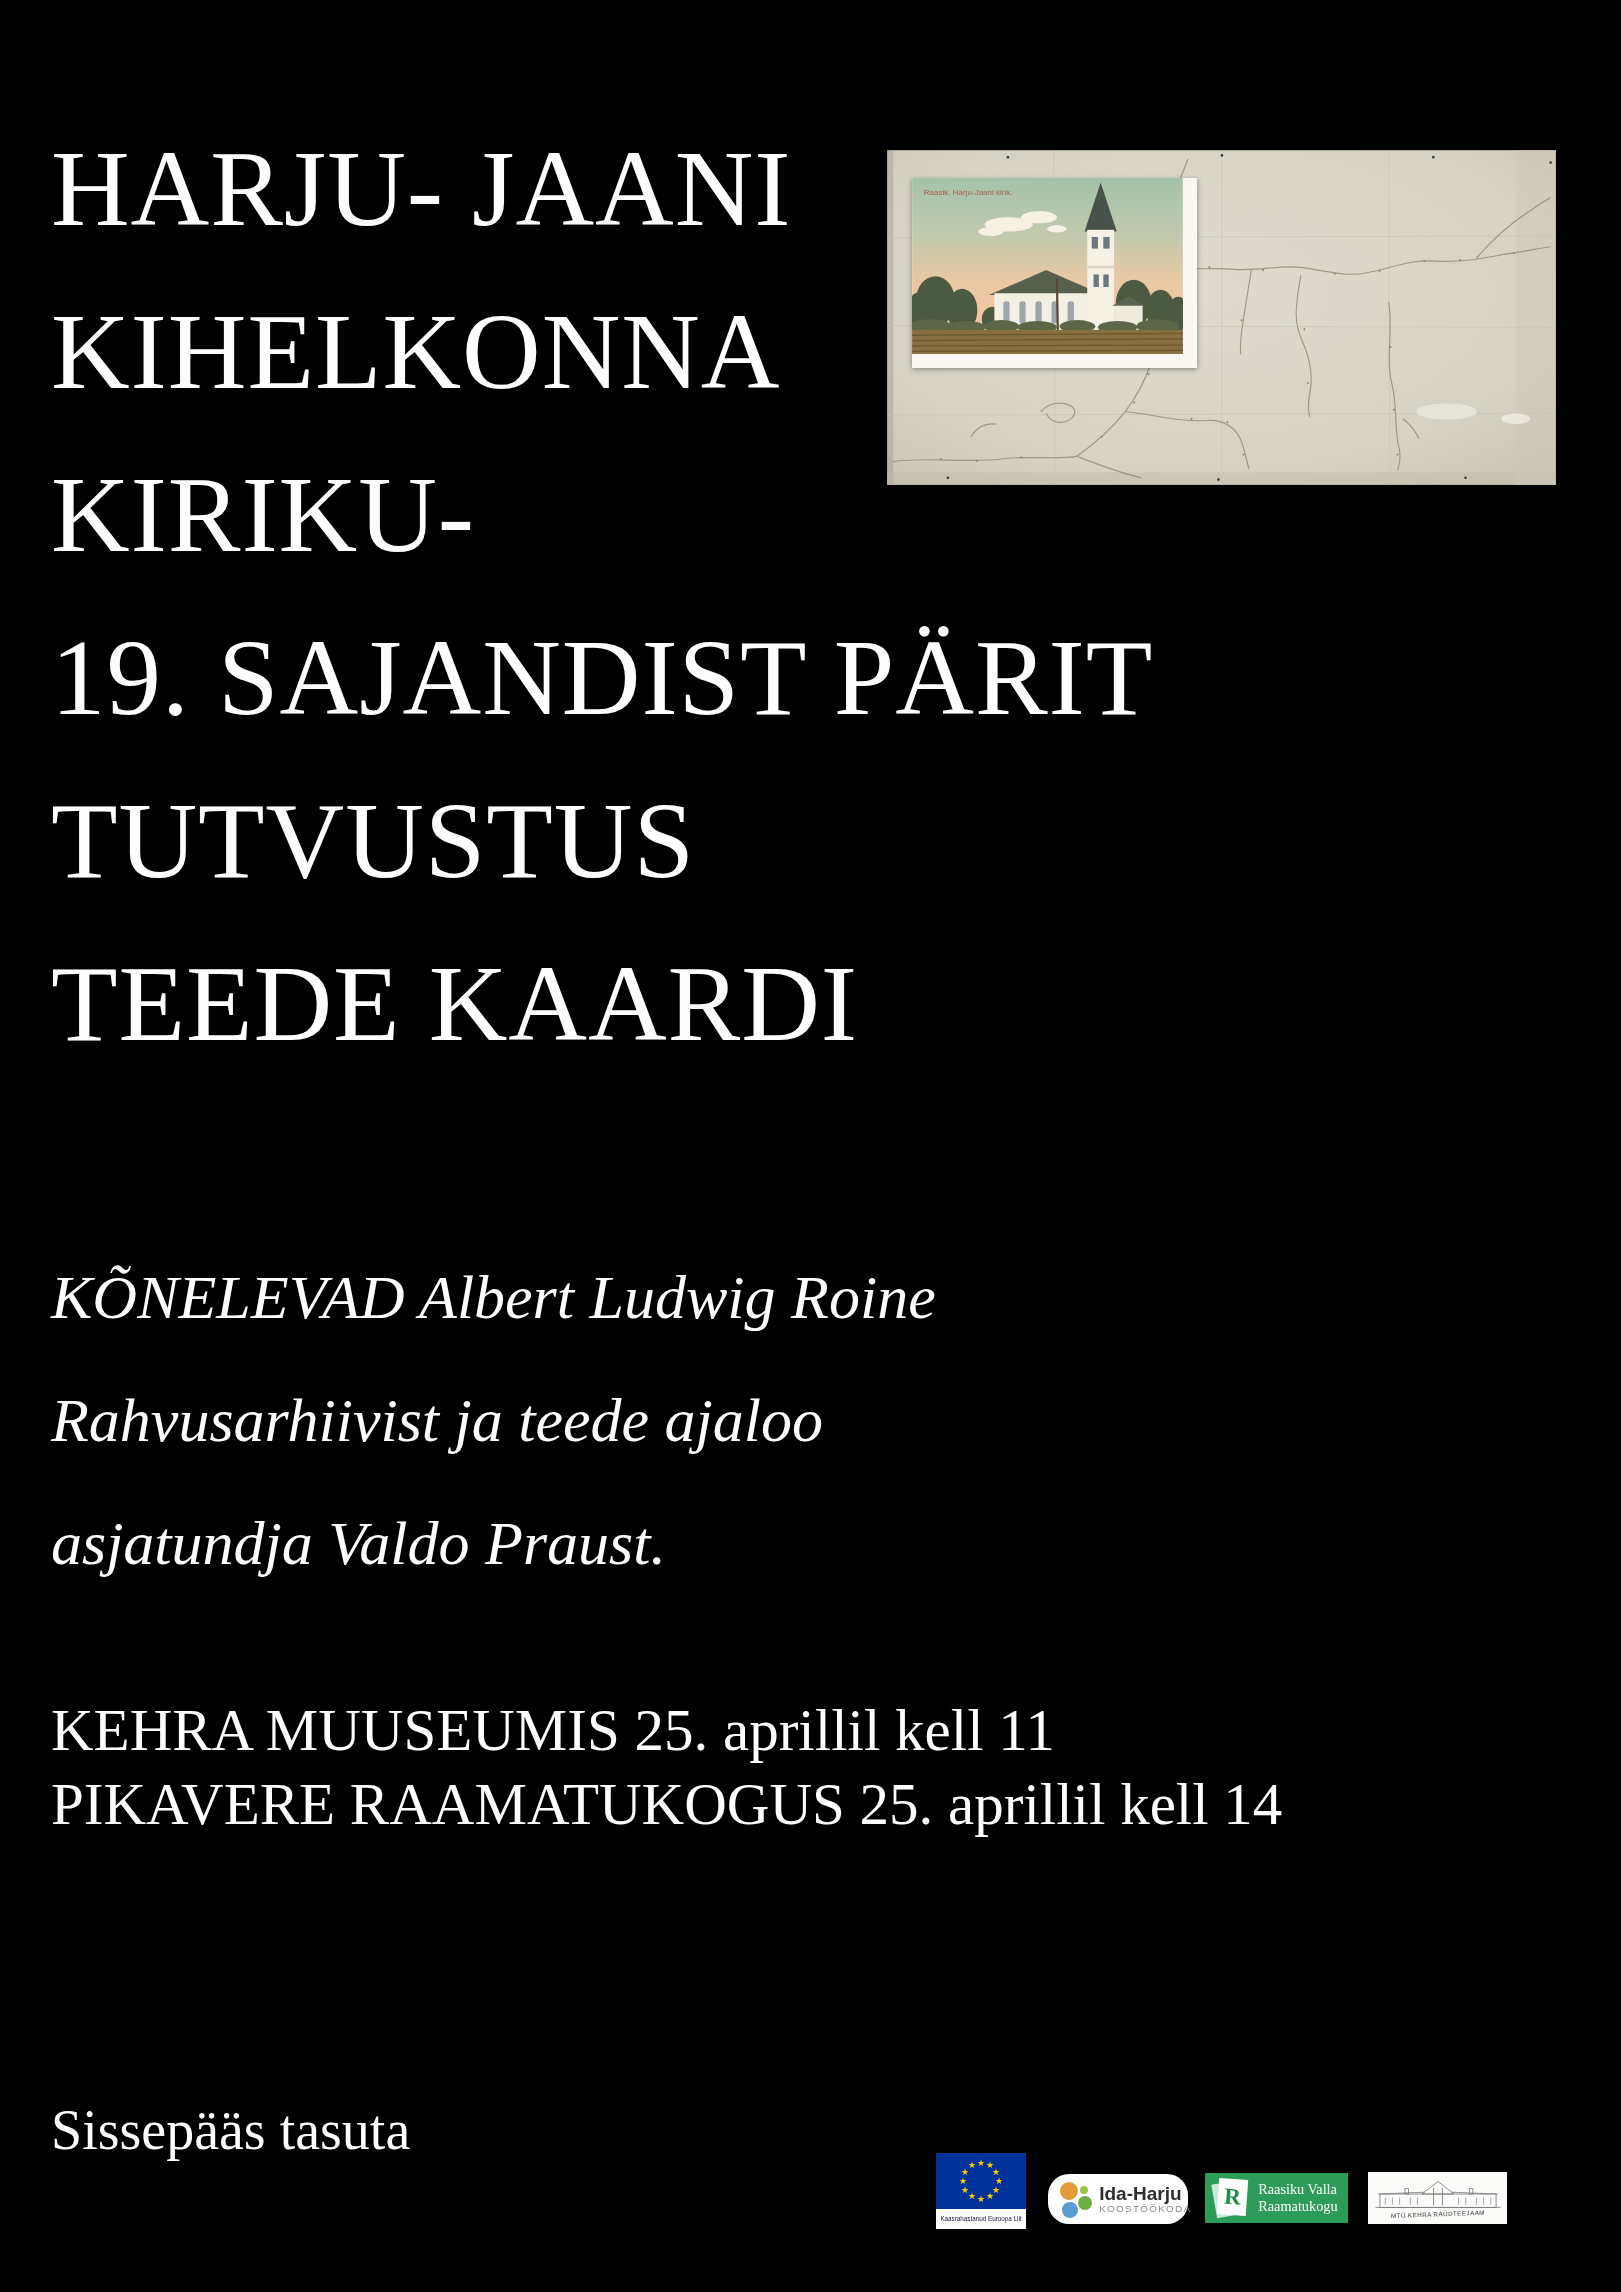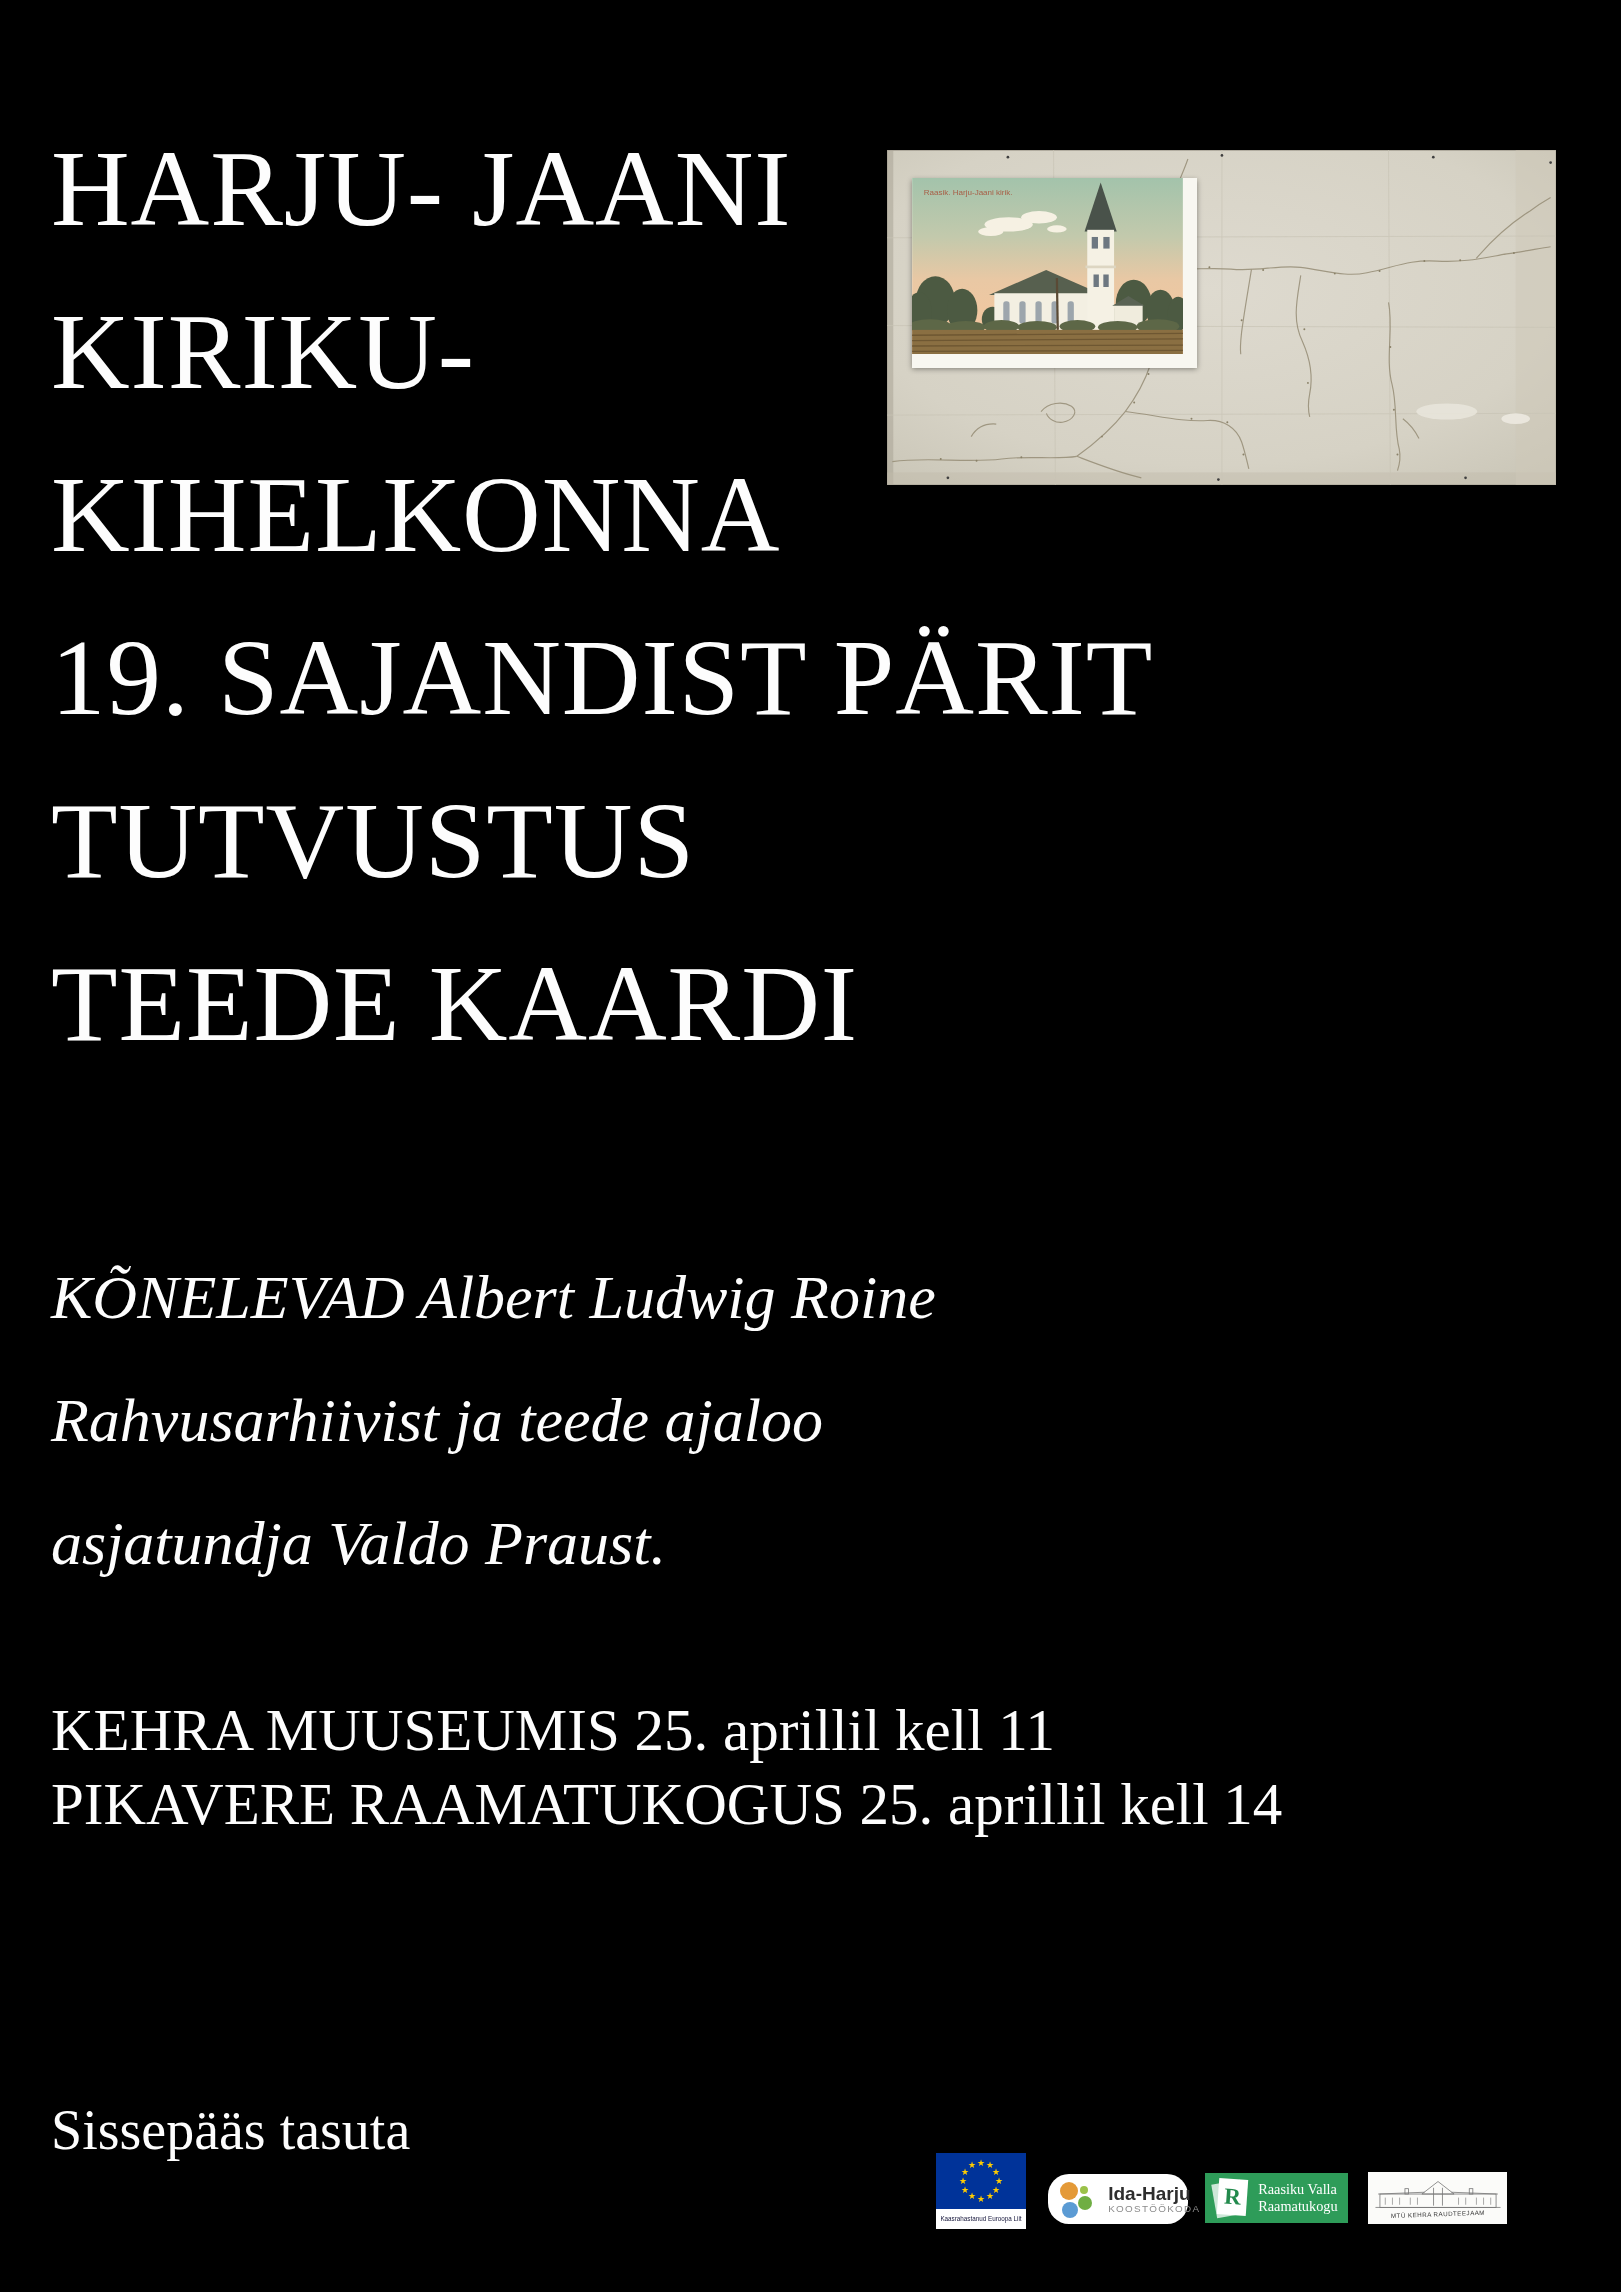--- a/index.html
+++ b/index.html
@@ -24,21 +24,21 @@
   .logo-box{position:absolute;box-sizing:border-box;}
   .eu-logo{left:936px;top:2153px;width:90px;}
   .eu-flag{position:relative;width:90px;height:56px;background:#003399;}
   .eu-star{position:absolute;font-size:9px;line-height:9px;color:#ffcc00;
            transform:translate(-50%,-50%);font-family:"DejaVu Sans",sans-serif;}
   .eu-caption{width:90px;height:19.7px;background:#ffffff;color:#15153a;
               font-family:"Liberation Sans",sans-serif;font-size:6.3px;line-height:19.7px;
               text-align:center;letter-spacing:0;white-space:nowrap;overflow:hidden;}
 
   .ih-logo{left:1048px;top:2174px;width:140px;height:50px;background:#ffffff;
-           display:flex;align-items:center;gap:15px;padding:0 7.2px;border-radius:21px;}
+           display:flex;align-items:center;gap:6px;padding:0 7.2px;border-radius:21px;}
   .ih-icon{position:relative;width:38px;height:39px;flex:0 0 auto;}
   .ih-icon div{position:absolute;border-radius:50%;}
   .ih-orange{left:4.5px;top:2.7px;width:18px;height:18px;background:#e49a38;}
   .ih-lime{left:25px;top:6.3px;width:8px;height:8px;background:#9bc24a;}
   .ih-green{left:23px;top:16px;width:14.3px;height:14.3px;background:#6fae43;}
   .ih-blue{left:7.2px;top:22.4px;width:16px;height:16px;background:#5b9bd4;}
   .ih-text{font-family:"Liberation Sans",sans-serif;color:#2e2e2e;}
   .ih-name{font-size:19px;font-weight:bold;line-height:19.7px;}
   .ih-sub{font-size:9.9px;color:#8b8b8b;letter-spacing:1.3px;line-height:10.7px;}
 
@@ -55,22 +55,22 @@
   .kh-logo{left:1368px;top:2172px;width:139px;height:52px;background:#fbfbf9;
            display:flex;align-items:center;justify-content:center;}
 </style>
 </head>
 <body>
 
 <div class="poster">
 
   <div class="title">
     <div>HARJU- JAANI</div>
+    <div>KIHELKONNA</div>
     <div>KIRIKU-</div>
-    <div>KIHELKONNA</div>
     <div>19. SAJANDIST PÄRIT</div>
     <div>TUTVUSTUS</div>
     <div>TEEDE KAARDI</div>
   </div>
 
   <div class="map-wrap">
     <svg width="669" height="335" viewBox="0 0 747 374">
       <defs>
         <radialGradient id="paper" cx="48%" cy="42%" r="80%">
           <stop offset="0" stop-color="#dedacf"></stop>

